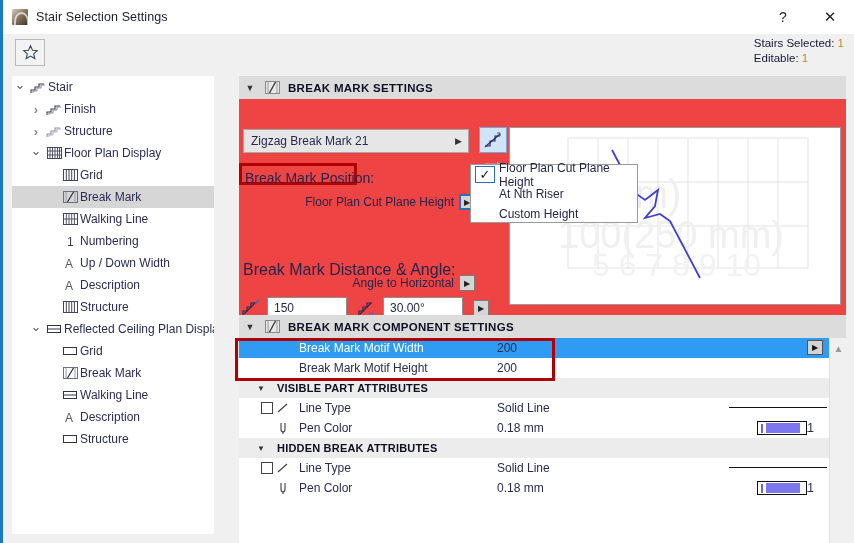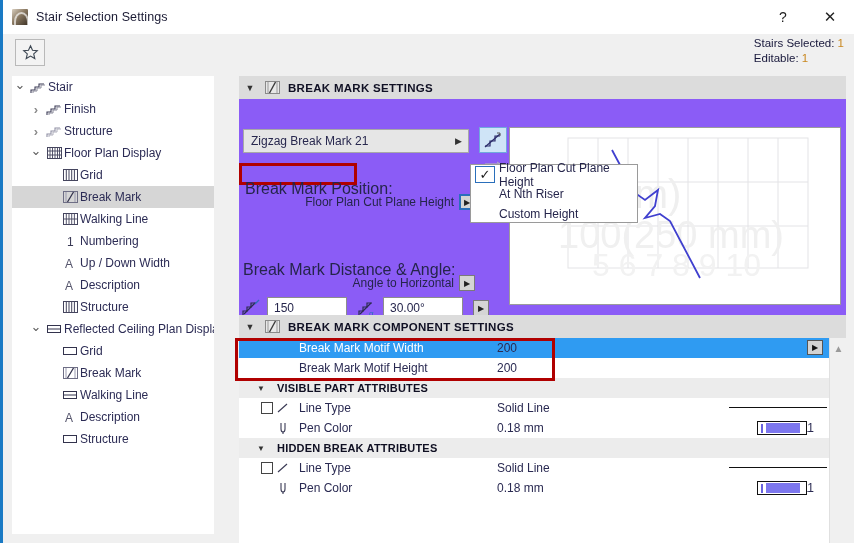--- a/index.html
+++ b/index.html
@@ -102,21 +102,21 @@
     display: flex; align-items: center;
     font-size: 11.5px; font-weight: bold; letter-spacing: .3px; color: #101024;
   }
   .section-head .arrow {
     width: 22px; text-align: center; font-size: 9px; color: #333;
   }
   .section-head .sicon { width: 22px; display:flex; align-items:center; justify-content:center;}
   .section-head .stxt { margin-left: 5px; }
 
   
-  .bm-body { position: relative; height: 228px; background: #8b5cf6; }
+  .bm-body { position: relative; height: 228px; background: #ef4444; }
 
   .combo {
     position: absolute; left: 4px; top: 30px; width: 226px; height: 24px;
     background: #e6e6e6; border: 1px solid #a8a8a8;
     display: flex; align-items: center;
     font-size: 12px; color: #28284e; padding-left: 7px;
   }
   .combo .cbtn {
     position: absolute; right: 6px; top: 50%; transform: translateY(-50%);
     font-size: 9px; color: #333;
@@ -135,22 +135,22 @@
     background: #ffffff; border: 1px solid #9b9b9b;
     overflow: hidden;
   }
 
   .redbox {
     position: absolute; border: 3px solid #b00000;
   }
   #redbox-position { left: 0px; top: 64px; width: 118px; height: 22px; }
 
   .lbl-pos {
-    position: absolute; left: 6px; top: 81px;
-    font-size: 16px; color: #25254b;
+    position: absolute; left: 6px; top: 71px;
+    font-size: 14px; color: #25254b;
   }
 
   .row-cut {
     position: absolute; left: 0px; top: 95px; width: 236px;
     display: flex; align-items: center; justify-content: flex-end;
     font-size: 12px; color: #25254b;
   }
   .tinybtn {
     width: 16px; height: 16px; margin-left: 5px;
     background: #d5d5d5; border: 1px solid #7a7a7a;

